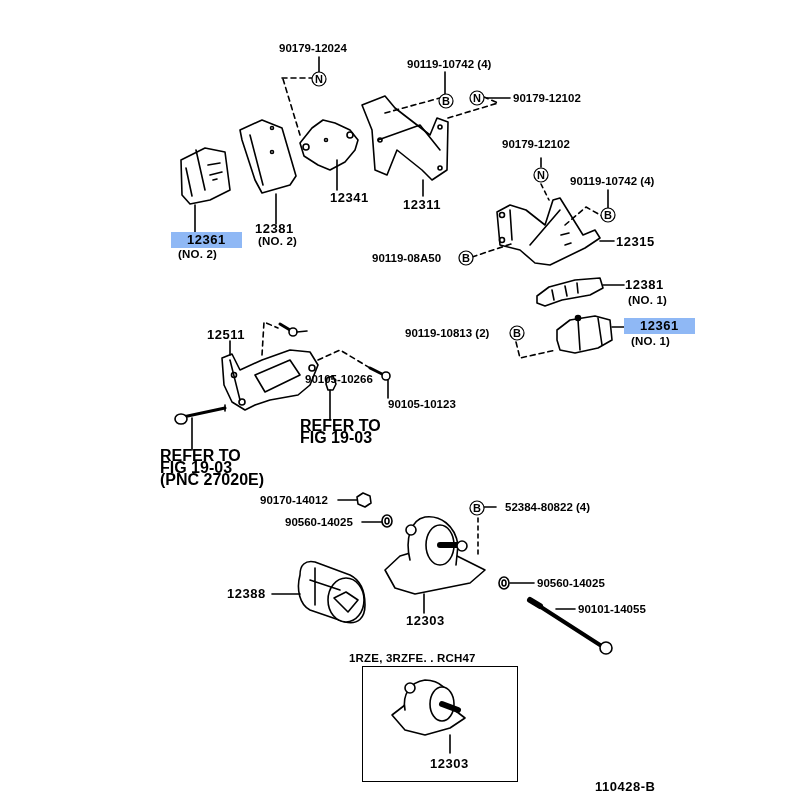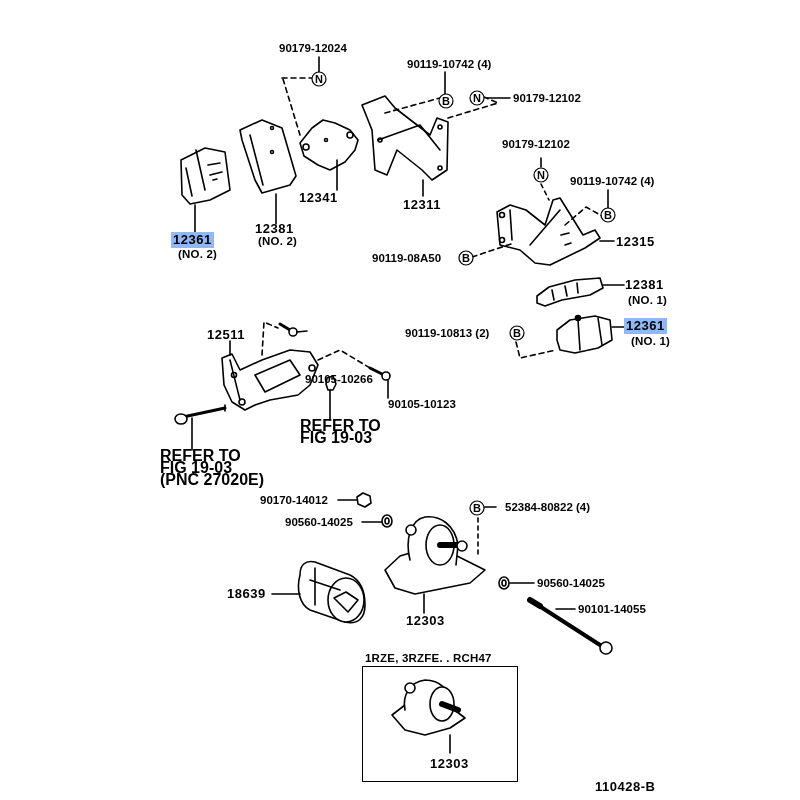--- a/index.html
+++ b/index.html
@@ -2,21 +2,21 @@
 <html><head>
 <meta charset="utf-8">
 <style>
   html, body { margin:0; padding:0; background:#ffffff; }
   body { width:800px; height:800px; position:relative; overflow:hidden;
          font-family:"Liberation Sans", "DejaVu Sans", sans-serif; }
   #diagram { position:absolute; left:0; top:0; width:800px; height:800px; }
   .lbl { position:absolute; font-family:"Liberation Sans", sans-serif; font-weight:bold;
          font-size:11.5px; color:#000; line-height:12px; white-space:nowrap; letter-spacing:0.2px; }
   .lbl.big { font-size:13px; line-height:14px; letter-spacing:0.5px; }
-  .lbl.hl { background:#8fb8f5; padding:1px 2px; }
+  .lbl.hl { background:#8fb8f5; padding:1px 16px; }
   .sub { font-size:11.5px; }
   .frame { position:absolute; left:362px; top:666px; width:156px; height:116px;
            border:1.5px solid #000; box-sizing:border-box; }
   .code { position:absolute; font-family:Liberation Sans, sans-serif; font-weight:bold;
           font-size:11.5px; white-space:nowrap; }
   .callout-text { position:absolute; font-family:"Liberation Sans", sans-serif;
                   font-weight:bold; font-size:16px; line-height:12px; white-space:nowrap; }
 </style>
 </head>
 <body>
@@ -228,37 +228,37 @@
 <div class="code" style="left:260px;top:494px;">90170-14012</div>
 <div class="code" style="left:285px;top:516px;">90560-14025</div>
 <div class="code" style="left:505px;top:501px;">52384-80822 (4)</div>
 <div class="code" style="left:537px;top:577px;">90560-14025</div>
 <div class="code" style="left:578px;top:603px;">90101-14055</div>
 
 <div class="lbl big hl" style="left: 171px; top: 232px; background: rgb(143, 184, 245);">12361</div>
 <div class="lbl sub" style="left:178px;top:248px;">(NO. 2)</div>
 <div class="lbl big" style="left:255px;top:222px;">12381</div>
 <div class="lbl sub" style="left:258px;top:235px;">(NO. 2)</div>
-<div class="lbl big" style="left:299px;top:191px;">12341</div>
+<div class="lbl big" style="left:330px;top:191px;">12341</div>
 <div class="lbl big" style="left:403px;top:198px;">12311</div>
 <div class="lbl big" style="left:616px;top:235px;">12315</div>
 <div class="lbl big" style="left:625px;top:278px;">12381</div>
 <div class="lbl sub" style="left:628px;top:294px;">(NO. 1)</div>
 <div class="lbl big hl" style="left: 624px; top: 318px; background: rgb(143, 184, 245);">12361</div>
 <div class="lbl sub" style="left:631px;top:335px;">(NO. 1)</div>
 <div class="lbl big" style="left:207px;top:328px;">12511</div>
-<div class="lbl big" style="left:227px;top:587px;">18639</div>
+<div class="lbl big" style="left:227px;top:587px;">12388</div>
 <div class="lbl big" style="left:406px;top:614px;">12303</div>
 <div class="lbl big" style="left:430px;top:757px;">12303</div>
 
 <div class="callout-text" style="left:300px;top:420px;">
   <div>REFER TO</div>
   <div>FIG 19-03</div>
 </div>
 <div class="callout-text" style="left:160px;top:450px;">
   <div>REFER TO</div>
   <div>FIG 19-03</div>
   <div>(PNC 27020E)</div>
 </div>
 
-<div class="lbl" style="left:365px;top:652px;">1RZE, 3RZFE. . RCH47</div>
+<div class="lbl" style="left:349px;top:652px;">1RZE, 3RZFE. . RCH47</div>
 <div class="frame"></div>
 <div class="lbl big" style="left:595px;top:780px;">110428-B</div>
 
 </body></html>

